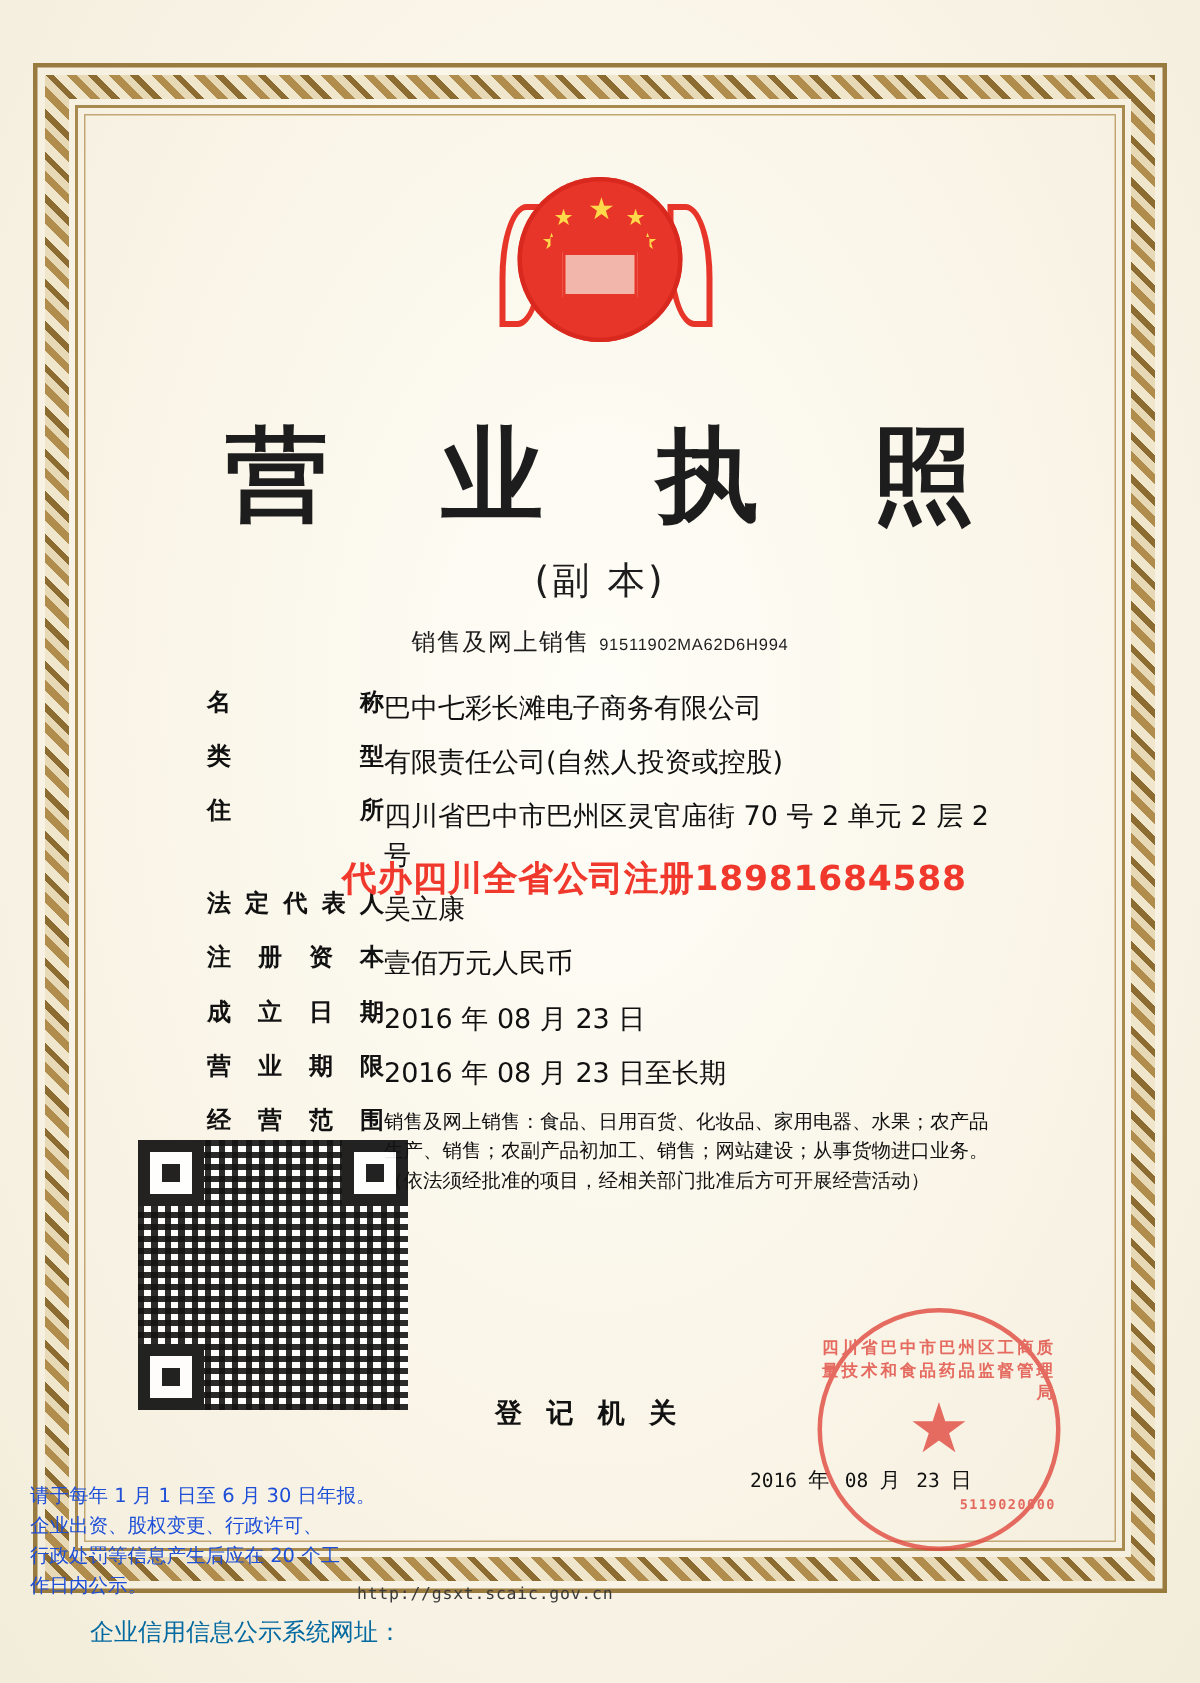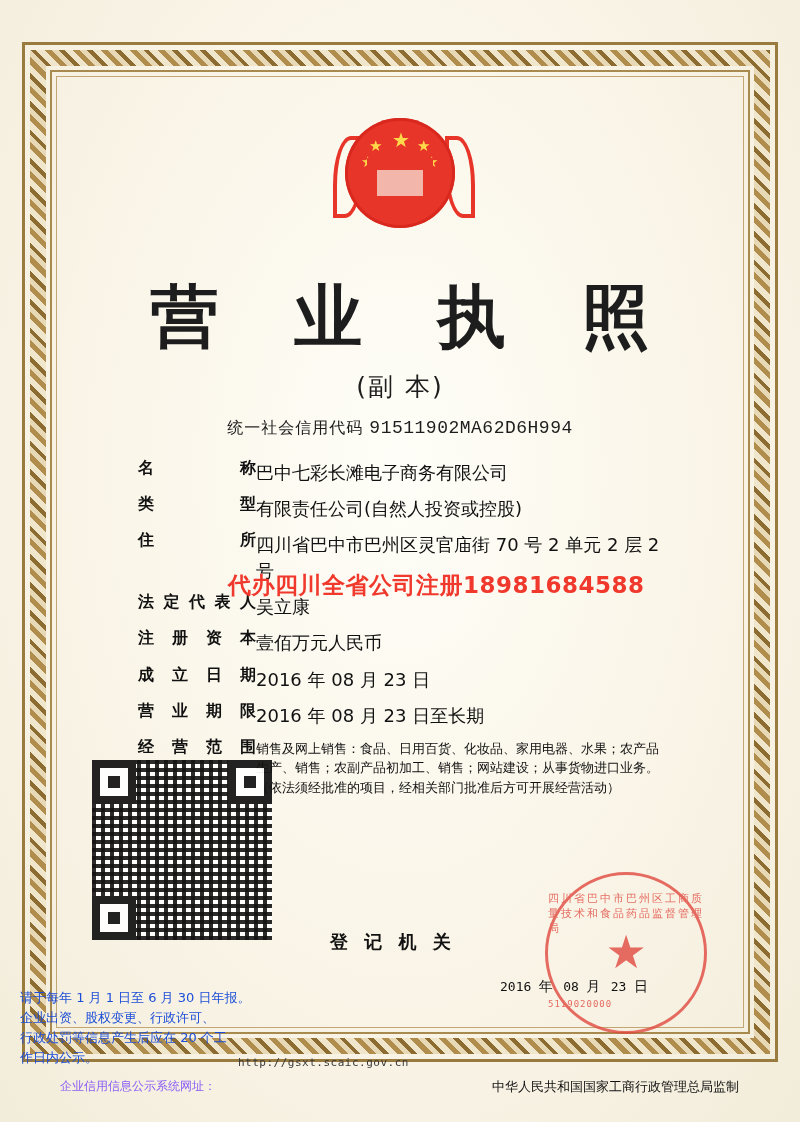--- a/index.html
+++ b/index.html
@@ -156,22 +156,22 @@
     position: absolute;
     left: 0; top: 418px;
     width: 800px;
     text-align: center;
     font-family: "DejaVu Sans", sans-serif;
     font-size: 16px;
     color: #1d1d1d;
     letter-spacing: 1px;
   }
   .credit-code .code-val {
-    font-family: Liberation Mono, monospace;
-    font-size: 18px;
+    font-family: Liberation Sans, sans-serif;
+    font-size: 11px;
     letter-spacing: 0.5px;
   }
 
   
   .fields {
     position: absolute;
     left: 138px; top: 458px;
     width: 530px;
   }
   .field-row {
@@ -269,24 +269,24 @@
     position: absolute;
     left: 50%; top: 50%;
     transform: translate(-50%, -52%);
     color: #e0453c;
     font-size: 46px;
     line-height: 1;
   }
   .seal-text-top, .seal-text-bottom {
     position: absolute;
     left: 0; width: 156px;
-    text-align: left;
+    text-align: right;
     color: #e0453c;
     font-family: "DejaVu Sans", sans-serif;
-    font-weight: normal;
+    font-weight: bold;
     font-size: 11px;
     letter-spacing: 2px;
   }
   .seal-text-top { top: 16px; }
   .seal-text-bottom {
     top: 124px;
     font-size: 9px;
     font-family: "DejaVu Sans Mono", monospace;
     letter-spacing: 1px;
   }
@@ -298,22 +298,22 @@
     width: 260px;
     font-family: "DejaVu Sans", sans-serif;
     font-size: 13px;
     line-height: 1.55;
     color: #1d4ed8;
   }
   .website-line {
     position: absolute;
     left: 60px; top: 1078px;
     font-family: "DejaVu Sans", sans-serif;
-    font-size: 12px;
-    color: #8b5cf6;
+    font-size: 16px;
+    color: #0369a1;
   }
   .website-url {
     position: absolute;
     left: 238px; top: 1056px;
     font-family: "DejaVu Sans Mono", monospace;
     font-size: 11px;
     color: #3a3a3a;
     letter-spacing: 0.5px;
   }
   .footer-right {
@@ -360,21 +360,21 @@
     <div class="emblem-gate-top"></div>
     <div class="emblem-gate"></div>
     <div class="emblem-gate-base"></div>
     <div class="emblem-gear"></div>
   </div>
 
   <div class="main-title">营 业 执 照</div>
   <div class="sub-title">(副 本)</div>
 
   <div class="credit-code">
-    <span>统一社会信用代码</span>
+    <span>销售及网上销售</span>
     <span class="code-val">91511902MA62D6H994</span>
   </div>
 
   <div class="fields">
 
     <div class="field-row">
       <div class="field-label">
         <span>名</span>
         <span>称</span>
       </div>
@@ -475,17 +475,16 @@
 
   <div class="notice">
     <div>请于每年 1 月 1 日至 6 月 30 日年报。</div>
     <div>企业出资、股权变更、行政许可、</div>
     <div>行政处罚等信息产生后应在 20 个工</div>
     <div>作日内公示。</div>
   </div>
 
   <div class="website-url">http://gsxt.scaic.gov.cn</div>
   <div class="website-line">企业信用信息公示系统网址：</div>
-  <div class="footer-right">中华人民共和国国家工商行政管理总局监制</div>
 
   <div class="watermark">代办四川全省公司注册18981684588</div>
 
 </div>
 
 </body></html>

